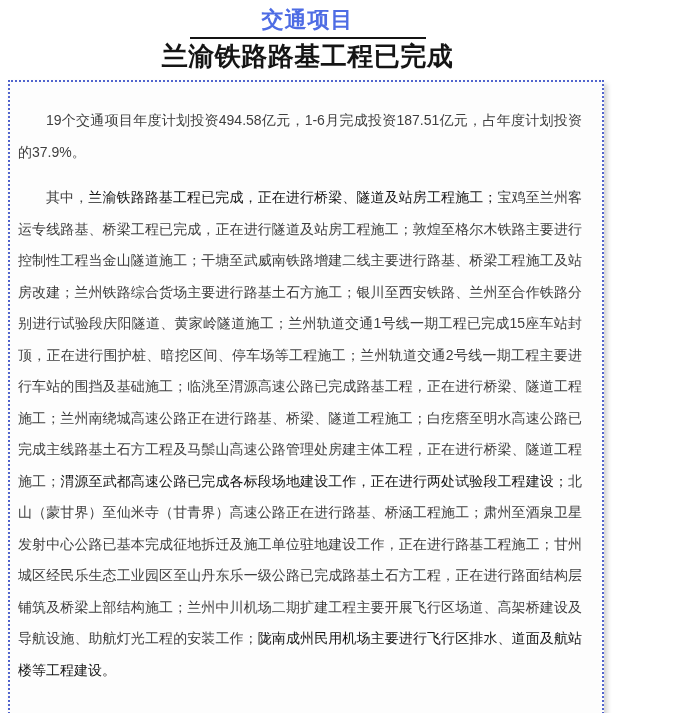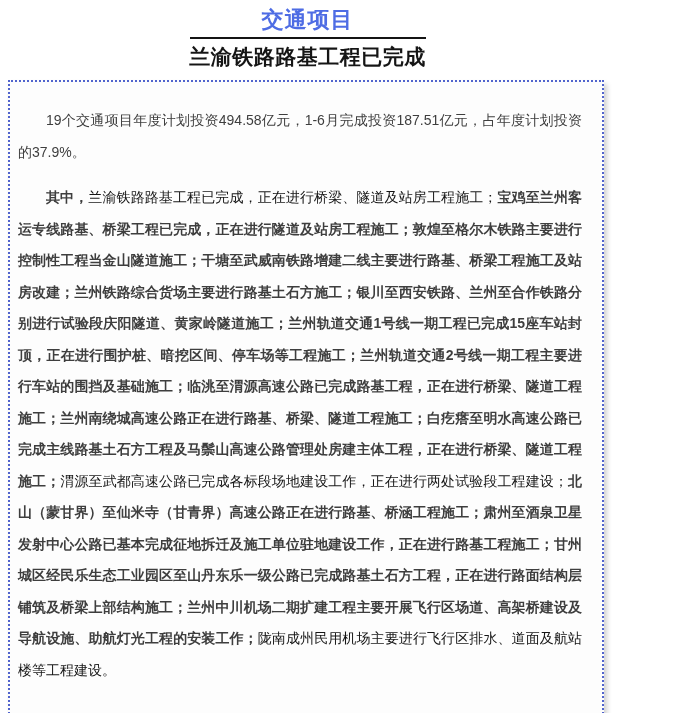--- a/index.html
+++ b/index.html
@@ -23,21 +23,21 @@
     letter-spacing: 1px;
     line-height: 26px;
   }
   .divider {
     width: 236px;
     height: 2px;
     background: #141414;
     margin: 4px auto 5px auto;
   }
   .title {
-    font-size: 21px;
+    font-size: 26px;
     font-weight: 700;
     color: #151515;
     letter-spacing: 0.5px;
     line-height: 25px;
     margin-bottom: 11px;
   }
 
   
   .content-box {
     margin: 0 11px 0 8px;
@@ -48,21 +48,21 @@
     padding: 10px 20px 16px 8px;
   }
   .para {
     font-size: 14px;
     line-height: 31.5px;
     color: #3e3e3e;
     text-indent: 2em;
     text-align: justify;
     margin: 13px 0 14px 0;
   }
-  .para .seg { font-weight: 700; }
+  .para .seg { font-weight: 400; }
   .para .seg-bold { font-weight: 400; color: #151515; }
 </style>
 </head>
 <body>
 
 <div class="page">
 
   <header class="header">
     <div class="category">交通项目</div>
     <div class="divider"></div>

